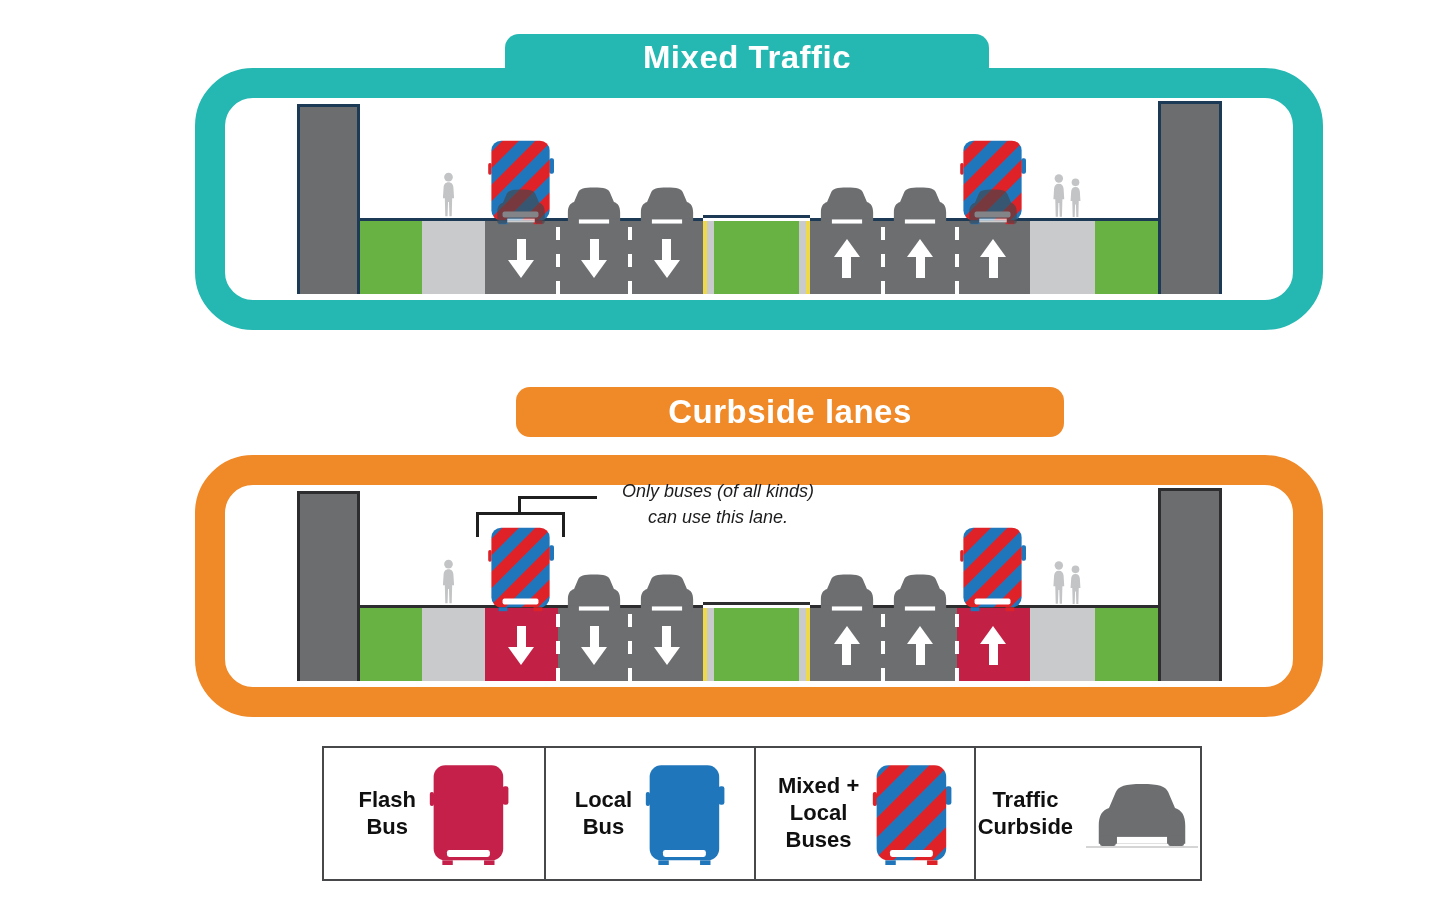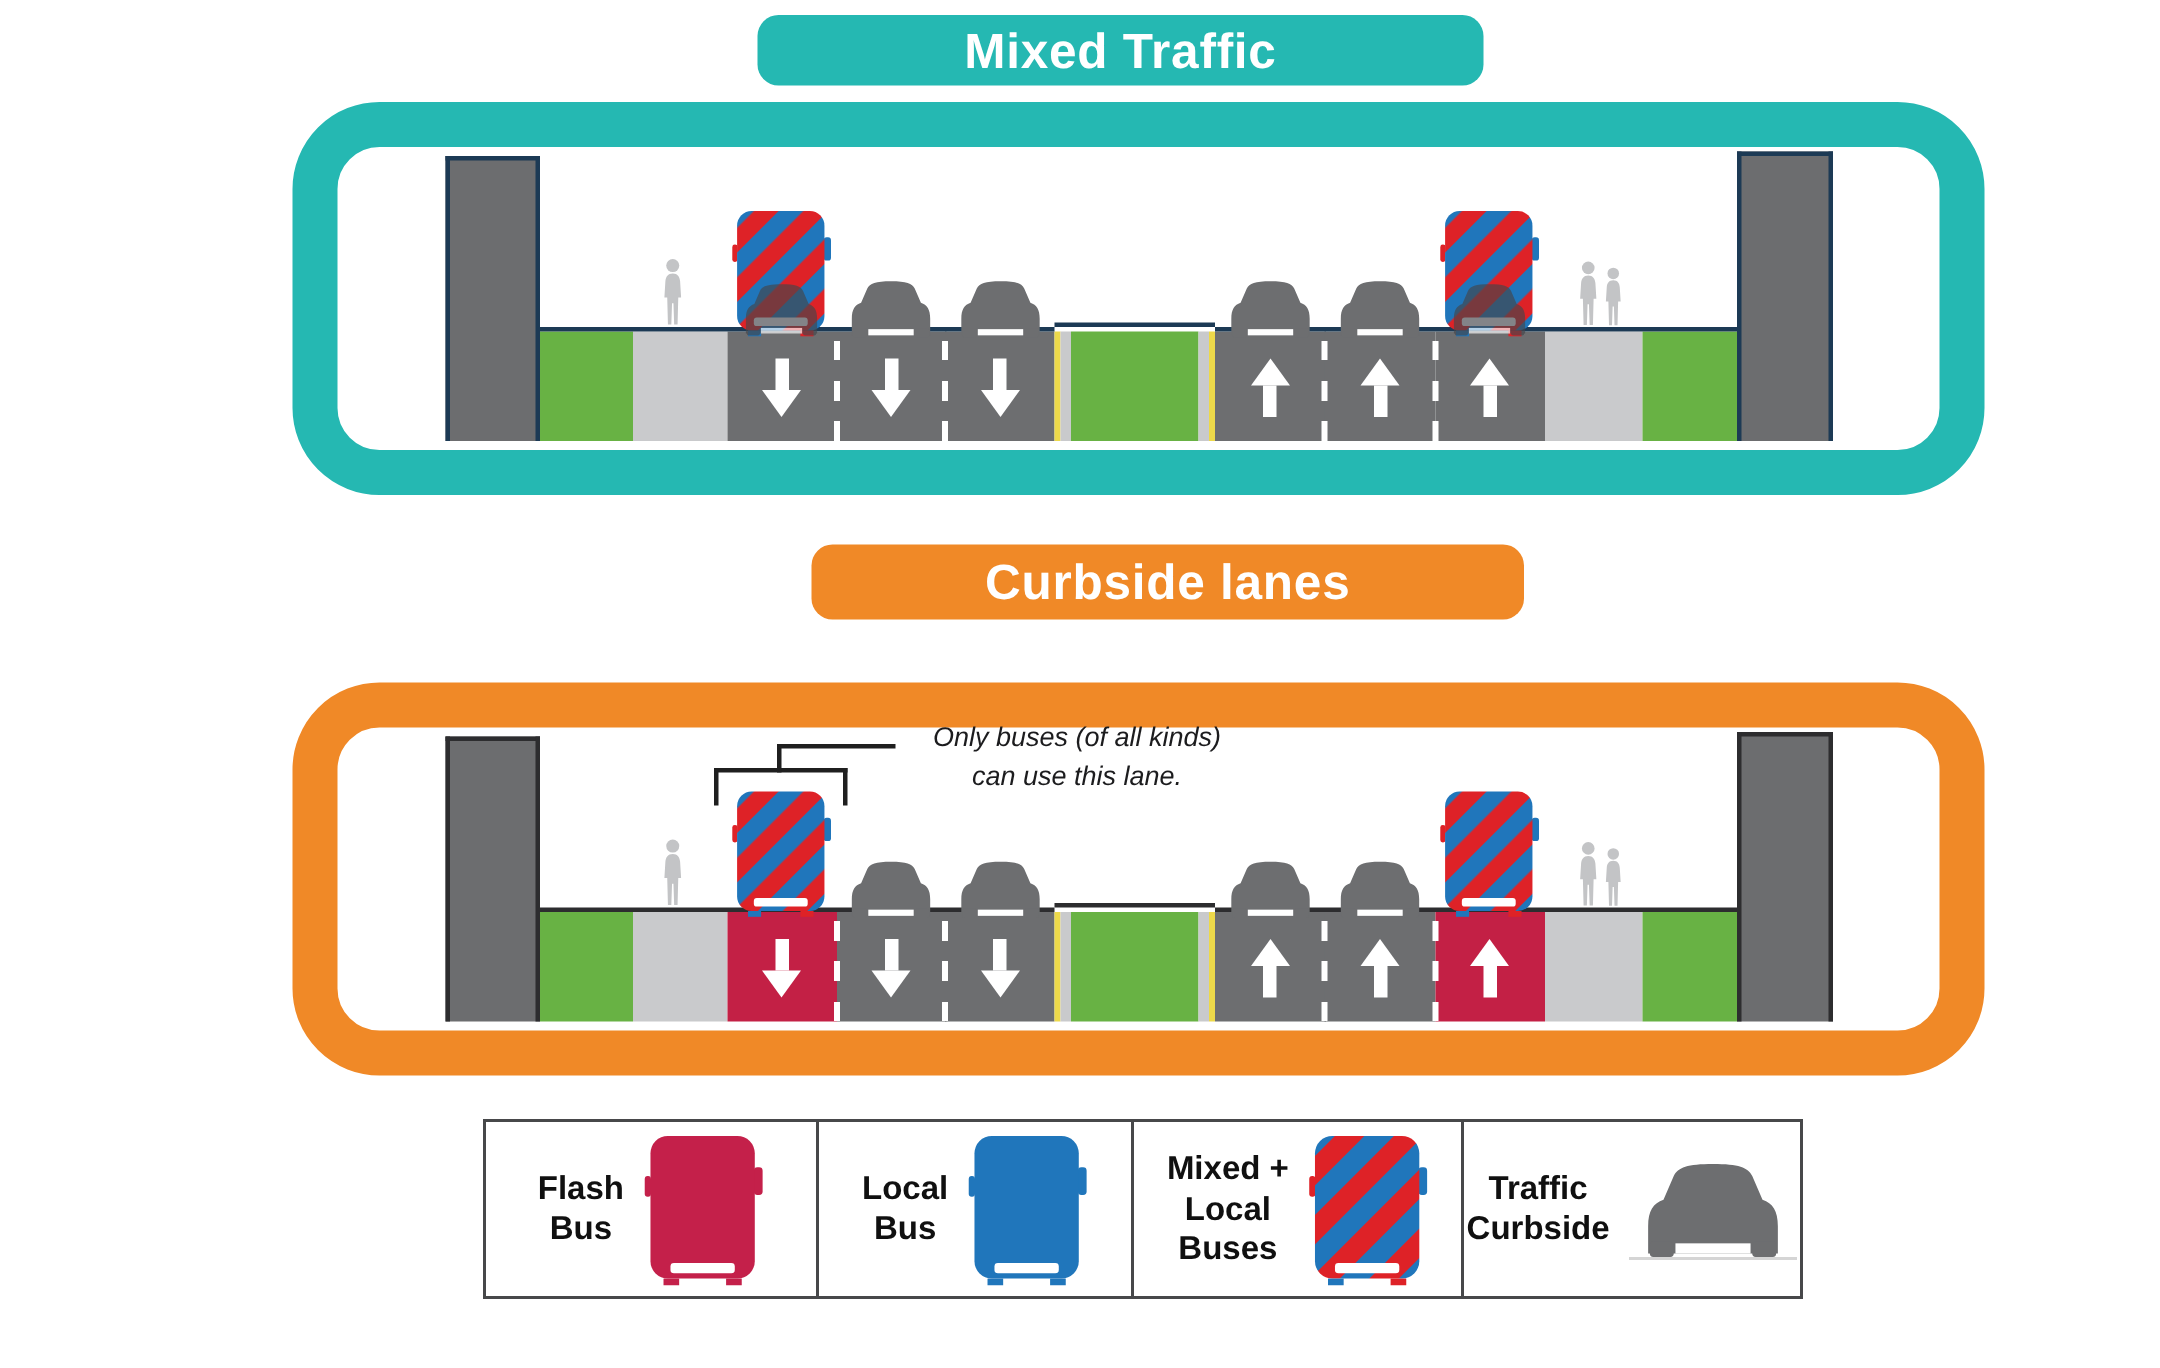--- a/index.html
+++ b/index.html
@@ -1,26 +1,26 @@
 <!DOCTYPE html>
 <html><head>
 <meta charset="utf-8">
 <style>
   html,body{margin:0;padding:0;background:#fff;}
   .page{position:relative;width:1440px;height:912px;background:#ffffff;overflow:hidden;
         font-family:"Liberation Sans",sans-serif;}
   .abs{position:absolute;}
   .title-pill{position:absolute;display:flex;align-items:center;justify-content:center;
-        color:#fff;font-weight:bold;font-size:33px;letter-spacing:.5px;border-radius:14px;}
+        color:#fff;font-weight:bold;font-size:33px;letter-spacing:.5px;border-radius:14px;margin-top:24px;}
   .frame{position:absolute;width:1128px;height:262px;border:30px solid #ccc;
         border-radius:58px;box-sizing:border-box;background:#fff;}
   .scene{position:absolute;left:0;top:0;width:1068px;height:202px;}
   .annotation{position:absolute;width:250px;text-align:center;font-style:italic;
         font-size:18px;line-height:1.45;color:#1c1c1e;z-index:6;}
-  .legend{position:absolute;left:322px;top:746px;width:880px;height:120px;
+  .legend{position:absolute;left:322px;top:746px;width:880px;height:135px;
         display:grid;grid-template-columns:1fr .96fr 1fr 1.03fr;
         border:2px solid #47484a;box-sizing:border-box;background:#fff;}
   .legend-cell{display:flex;align-items:center;justify-content:center;gap:13px;
         border-left:2px solid #47484a;box-sizing:border-box;overflow:hidden;}
   .legend-cell:first-child{border-left:none;}
   .legend-label{font-weight:bold;font-size:22px;line-height:1.22;text-align:center;color:#101010;}
   .arrow{position:absolute;width:26px;height:42px;z-index:2;}
   .arrow .stem{position:absolute;left:8.5px;width:9px;height:21px;background:#fff;}
   .arrow .head{position:absolute;left:0;width:0;height:0;
         border-left:13px solid transparent;border-right:13px solid transparent;}
@@ -31,21 +31,21 @@
   .bracket{position:absolute;background:#1f1f1f;z-index:5;}
 </style>
 </head>
 <body>
 
 <div class="page">
 
   <div class="title-pill" id="title-mixed" style="left: 505px; top: 10px; width: 484px; height: 47px; background: rgb(37, 184, 178);">
     <span>Mixed Traffic</span>
   </div>
-  <div class="title-pill" id="title-curbside" style="left: 541px; top: 363px; width: 475px; height: 50px; background: rgb(240, 137, 39);">
+  <div class="title-pill" id="title-curbside" style="left: 516px; top: 363px; width: 548px; height: 50px; background: rgb(240, 137, 39);">
     <span>Curbside lanes</span>
   </div>
 
   <div class="frame" id="frame-mixed" style="left: 195px; top: 68px; border-color: rgb(37, 184, 178);">
     <div class="scene" id="scene-mixed">
         <div class="abs" style="left: 72px; top: 6px; width: 63px; height: 190px; background: rgb(108, 109, 111); border-top: 3px solid rgb(28, 58, 85); border-left: 3px solid rgb(28, 58, 85); border-right: 3px solid rgb(28, 58, 85); box-sizing: border-box;"></div>
         <div class="abs" style="left: 933px; top: 3px; width: 64px; height: 193px; background: rgb(108, 109, 111); border-top: 3px solid rgb(28, 58, 85); border-left: 3px solid rgb(28, 58, 85); border-right: 3px solid rgb(28, 58, 85); box-sizing: border-box;"></div>
         <div class="abs" style="left: 135px; top: 123px; width: 62px; height: 73px; background: rgb(104, 178, 68);"></div>
         <div class="abs" style="left: 197px; top: 123px; width: 63px; height: 73px; background: rgb(201, 202, 204);"></div>
         <div class="abs" style="left: 805px; top: 123px; width: 65px; height: 73px; background: rgb(201, 202, 204);"></div>

